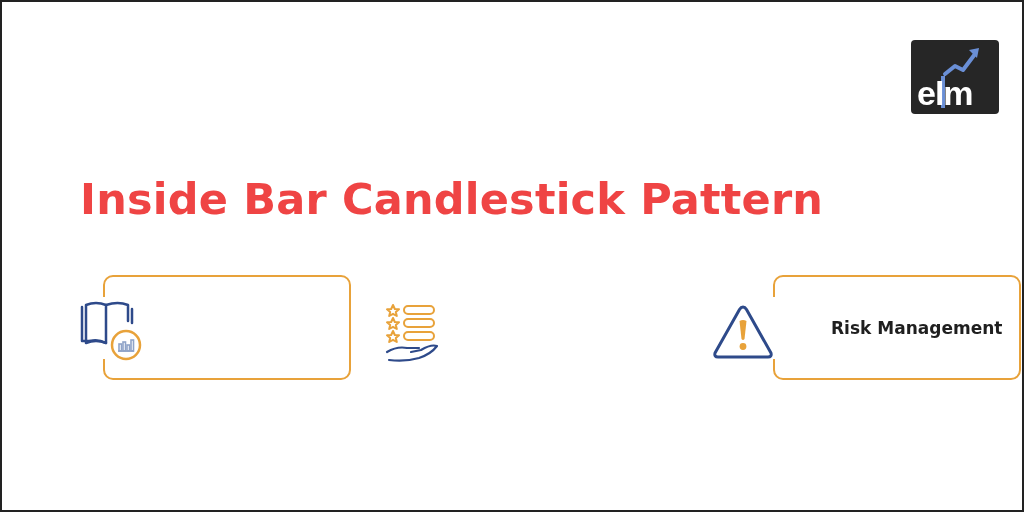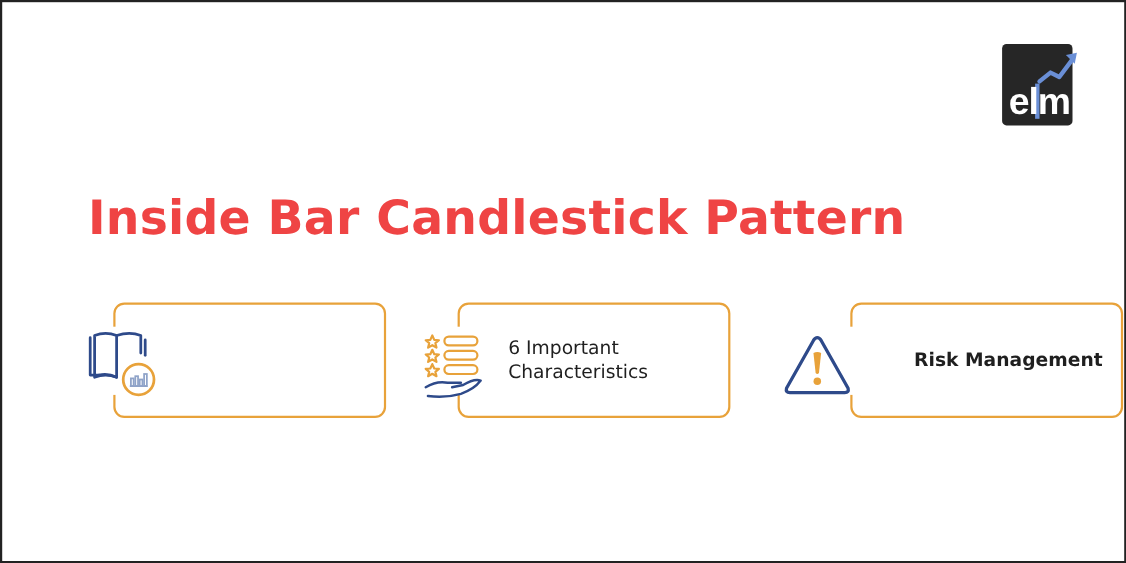--- a/index.html
+++ b/index.html
@@ -10,21 +10,21 @@
   }
   .frame {
     position: absolute; left: 0; top: 0;
     width: 1024px; height: 512px;
     box-sizing: border-box;
     border: 2px solid #222222;
     background: #ffffff;
   }
   .logo {
     position: absolute; left: 909px; top: 38px;
-    width: 64px; height: 74px;
+    width: 88px; height: 74px;
     background: #262626; border-radius: 4px;
   }
   .logo svg { position: absolute; left: 0; top: 0; }
   .logo-text {
     position: absolute; left: 6px; bottom: 4px;
     color: #ffffff; font-size: 34px; font-weight: bold;
     letter-spacing: -1px;
     font-family: "Liberation Sans", sans-serif;
     line-height: 1;
   }
@@ -90,27 +90,20 @@
     <circle cx="50" cy="46" r="14" fill="#ffffff" stroke="#E8A23A" stroke-width="2.5"></circle>
     <g stroke="#8FA3C8" stroke-width="1.6" fill="none">
       <line x1="42" y1="52" x2="58" y2="52"></line>
       <rect x="43" y="45" width="2.5" height="7"></rect>
       <rect x="47" y="43" width="2.5" height="9"></rect>
       <rect x="51" y="46" width="2.5" height="6"></rect>
       <rect x="55" y="41" width="2.5" height="11"></rect>
     </g>
   </svg>
 
-  <div class="card" style="left:414px;">
-    <div class="gap"></div>
-    <div class="card-label" style="left:44px; flex-direction:column; align-items:flex-start; justify-content:center;">
-      <span>6 Important</span>
-      <span>Characteristics</span>
-    </div>
-  </div>
   <svg class="icon" style="left:383px; top:300px;" width="56" height="62" viewBox="0 0 56 62">
     <g fill="none" stroke="#E8A23A" stroke-width="2" stroke-linejoin="round">
       <polygon points="8,3 9.8,7 14,7.3 10.8,10 11.8,14 8,11.8 4.2,14 5.2,10 2,7.3 6.2,7"></polygon>
       <polygon points="8,16 9.8,20 14,20.3 10.8,23 11.8,27 8,24.8 4.2,27 5.2,23 2,20.3 6.2,20"></polygon>
       <polygon points="8,29 9.8,33 14,33.3 10.8,36 11.8,40 8,37.8 4.2,40 5.2,36 2,33.3 6.2,33"></polygon>
       <rect x="19" y="4" width="30" height="8" rx="4"></rect>
       <rect x="19" y="17" width="30" height="8" rx="4"></rect>
       <rect x="19" y="30" width="30" height="8" rx="4"></rect>
     </g>
     <g fill="none" stroke="#2E4A8A" stroke-width="2.2" stroke-linecap="round" stroke-linejoin="round">

